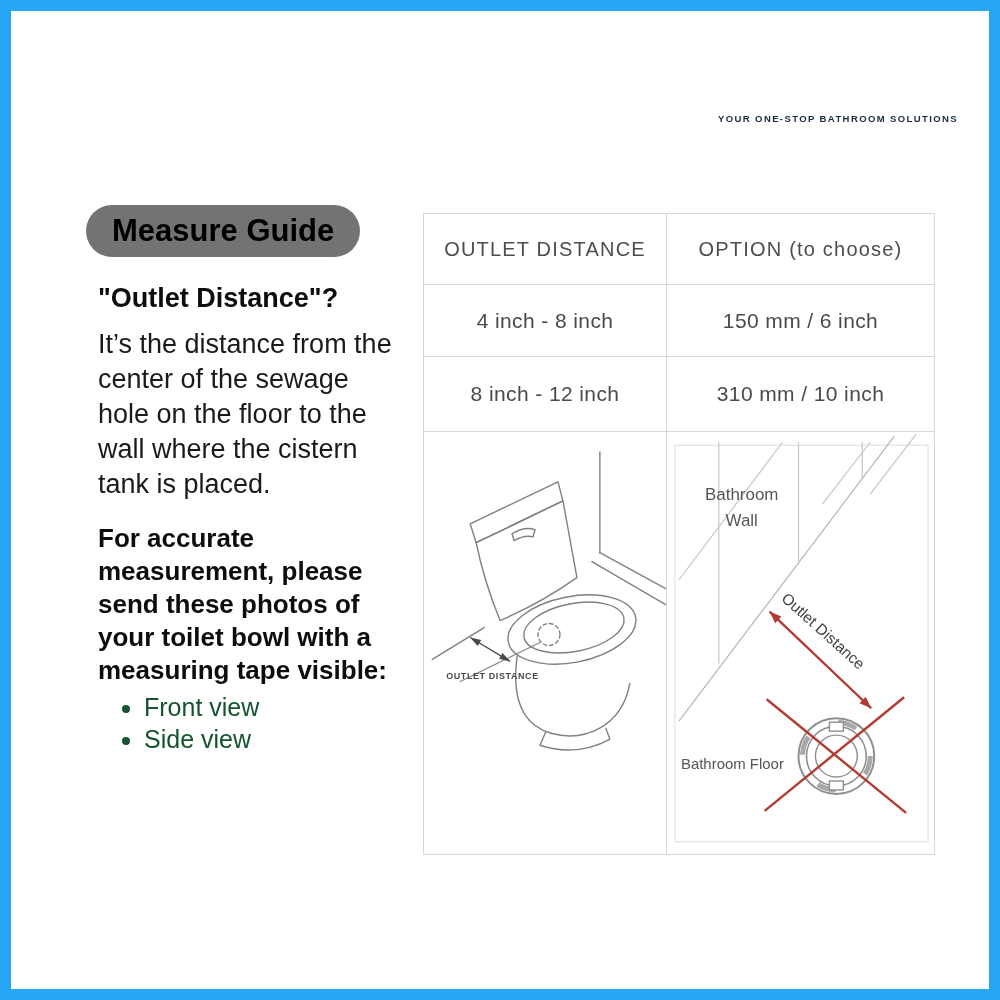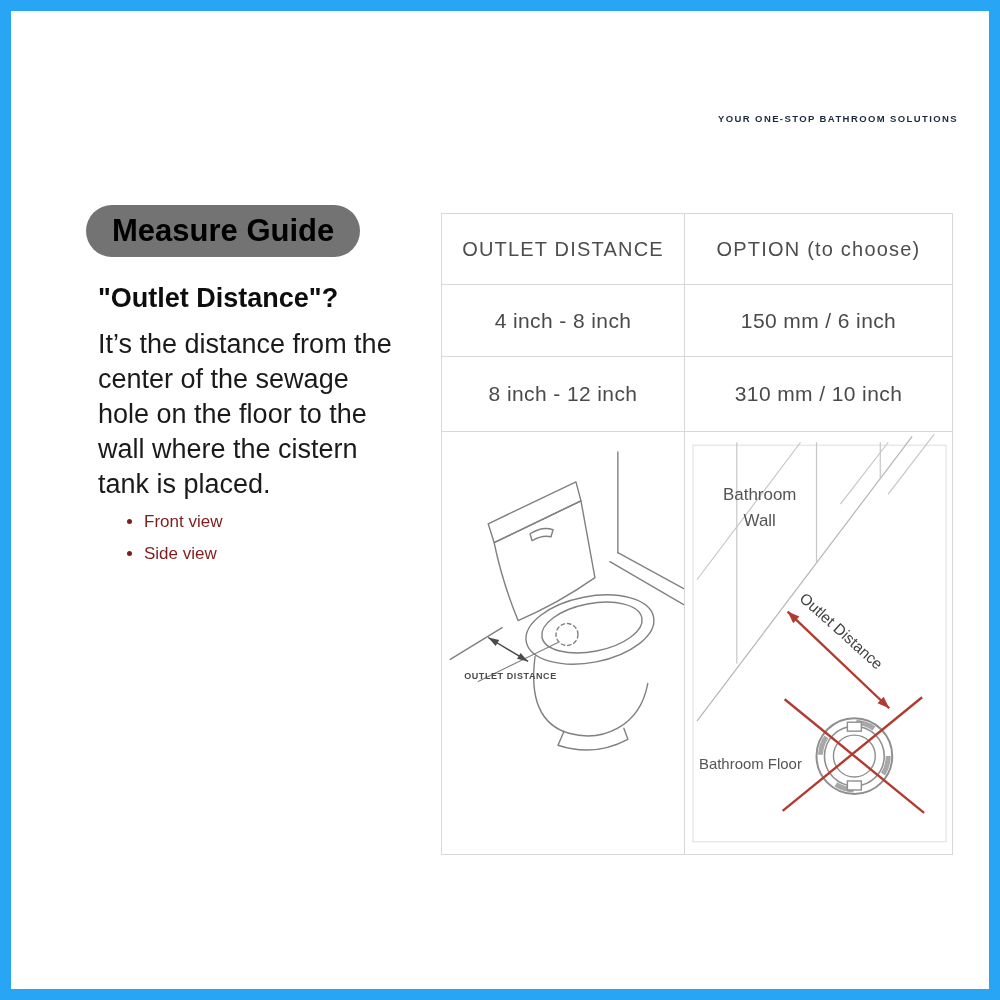--- a/index.html
+++ b/index.html
@@ -41,24 +41,24 @@
     background: #737373; border-radius: 26px;
     display: flex; align-items: center;
     font-size: 31px; font-weight: bold; color: #000;
   }
   
   .intro { position: absolute; left: 98px; top: 282px; width: 296px; color: #111; }
   .intro-heading { font-size: 27px; font-weight: bold; line-height: 33px; color: #0d0d0d; }
   .intro-body { margin-top: 12px; font-size: 27px; line-height: 35px; color: #1a1a1a; }
   .intro-note { margin-top: 20px; font-size: 26px; font-weight: bold; line-height: 33px; color: #0d0d0d; }
   .intro ul { margin-top: 4px; padding-left: 46px; }
-  .intro li { font-size: 17px; line-height: 32px; color: #7f1d1d; }
+  .intro li { font-size: 25px; line-height: 32px; color: #14532d; }
   
   .spec-table {
-    position: absolute; left: 441px; top: 213px; width: 512px;
+    position: absolute; left: 423px; top: 213px; width: 512px;
     display: grid;
     grid-template-columns: 242px 1fr;
     grid-template-rows: 70px 72px 75px 423px;
     border: 1px solid #D8D8D8;
     background: #be185d;
   }
   .cell {
     display: flex; align-items: center; justify-content: center;
     background: #fff; overflow: hidden;
   }
@@ -80,20 +80,21 @@
 
 <div class="badge">
   <span>Measure Guide</span>
 </div>
 
 <div class="intro">
   <div class="intro-heading">
     <div>"Outlet Distance"?</div>
   </div>
   <p class="intro-body">It’s the distance from the center of the sewage hole on the floor to the wall where the cistern tank is placed.</p>
+  <p class="intro-note">For accurate measurement, please send these photos of your toilet bowl with a measuring tape visible:</p>
   <ul>
     <li>Front view</li>
     <li>Side view</li>
   </ul>
 </div>
 
 <div class="spec-table">
   <div class="cell head">OUTLET DISTANCE</div>
   <div class="cell head bl">OPTION (to choose)</div>
 

